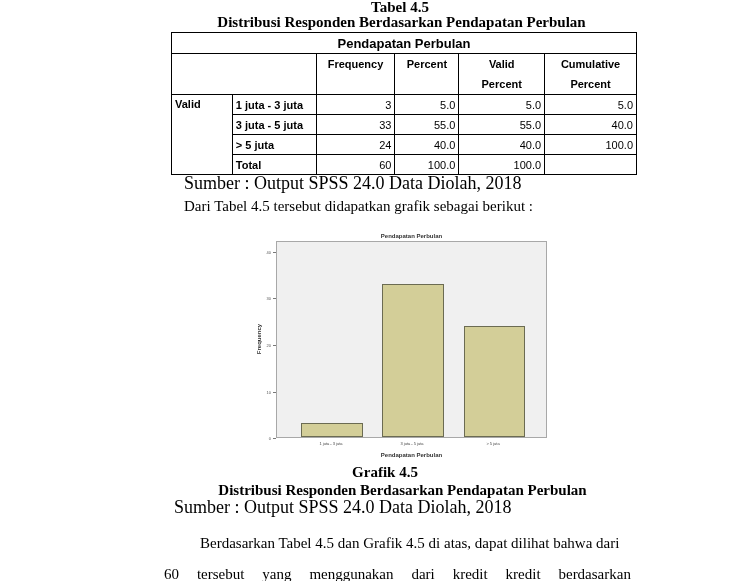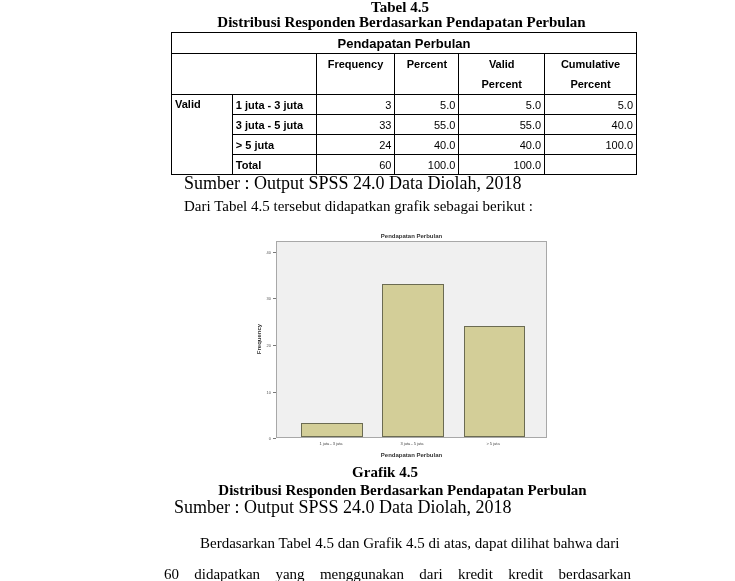--- a/index.html
+++ b/index.html
@@ -119,20 +119,20 @@
 
 <div class="abs axis-label" style="left:276px;width:271px;top:452px;text-align:center;font-size:6px;">Pendapatan Perbulan</div>
 
 <div class="abs caption-title" style="left:0;width:770px;top:464px;">Grafik 4.5</div>
 <div class="abs caption-title" style="left:0;width:805px;top:482px;">Distribusi Responden Berdasarkan Pendapatan Perbulan</div>
 <div class="abs source" style="left:174px;top:499px;">Sumber : Output SPSS 24.0 Data Diolah, 2018</div>
 
 <div class="abs para" style="left:200px;top:535px;">Berdasarkan Tabel 4.5 dan Grafik 4.5 di atas, dapat dilihat bahwa dari</div>
 <div class="abs para" style="left:164px;top:566px;width:467px;display:flex;justify-content:space-between;">
   <span>60</span>
-  <span>didapatkan</span>
+  <span>tersebut</span>
   <span>yang</span>
   <span>menggunakan</span>
   <span>dari</span>
   <span>kredit</span>
   <span>kredit</span>
   <span>berdasarkan</span>
 </div>
 
 </body></html>

